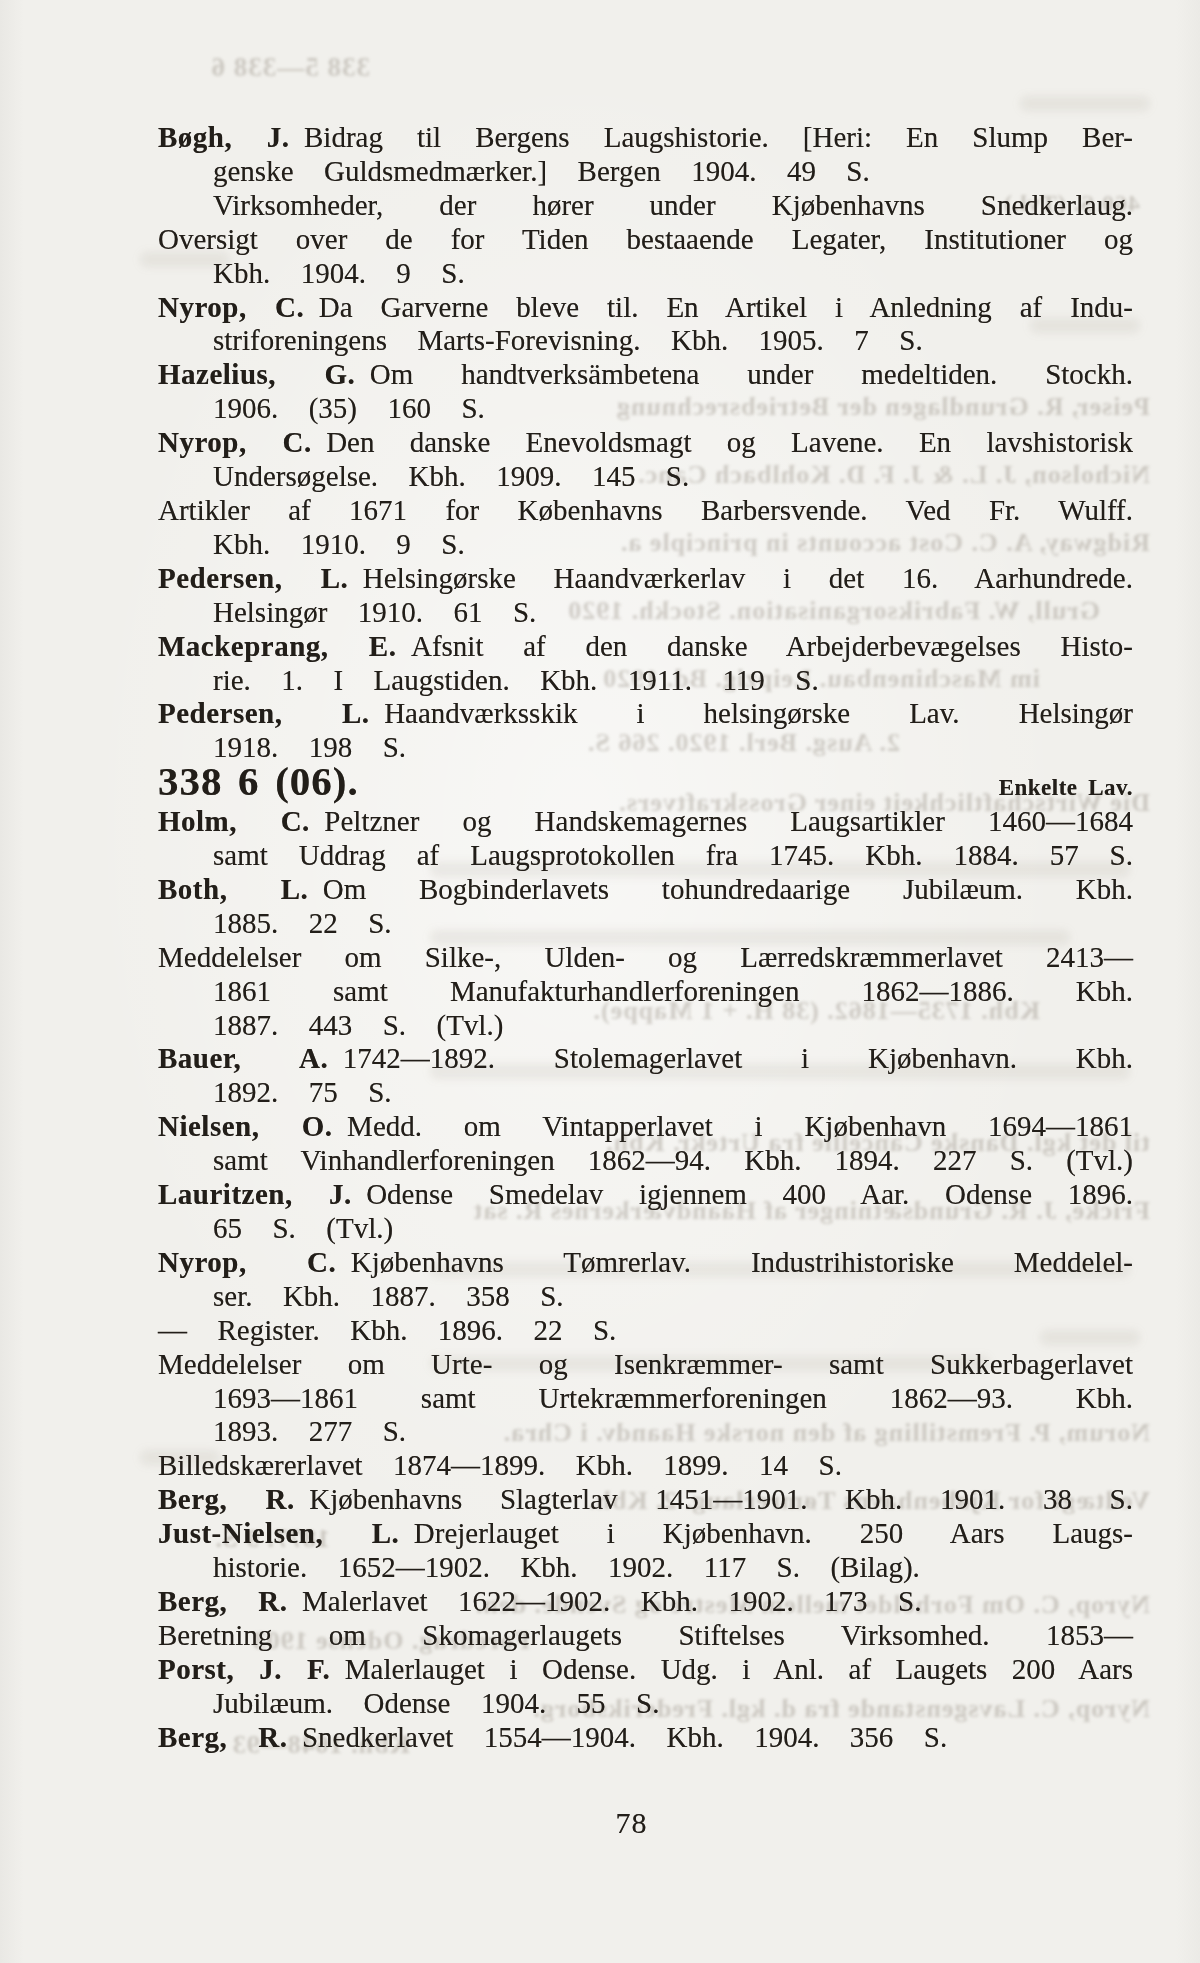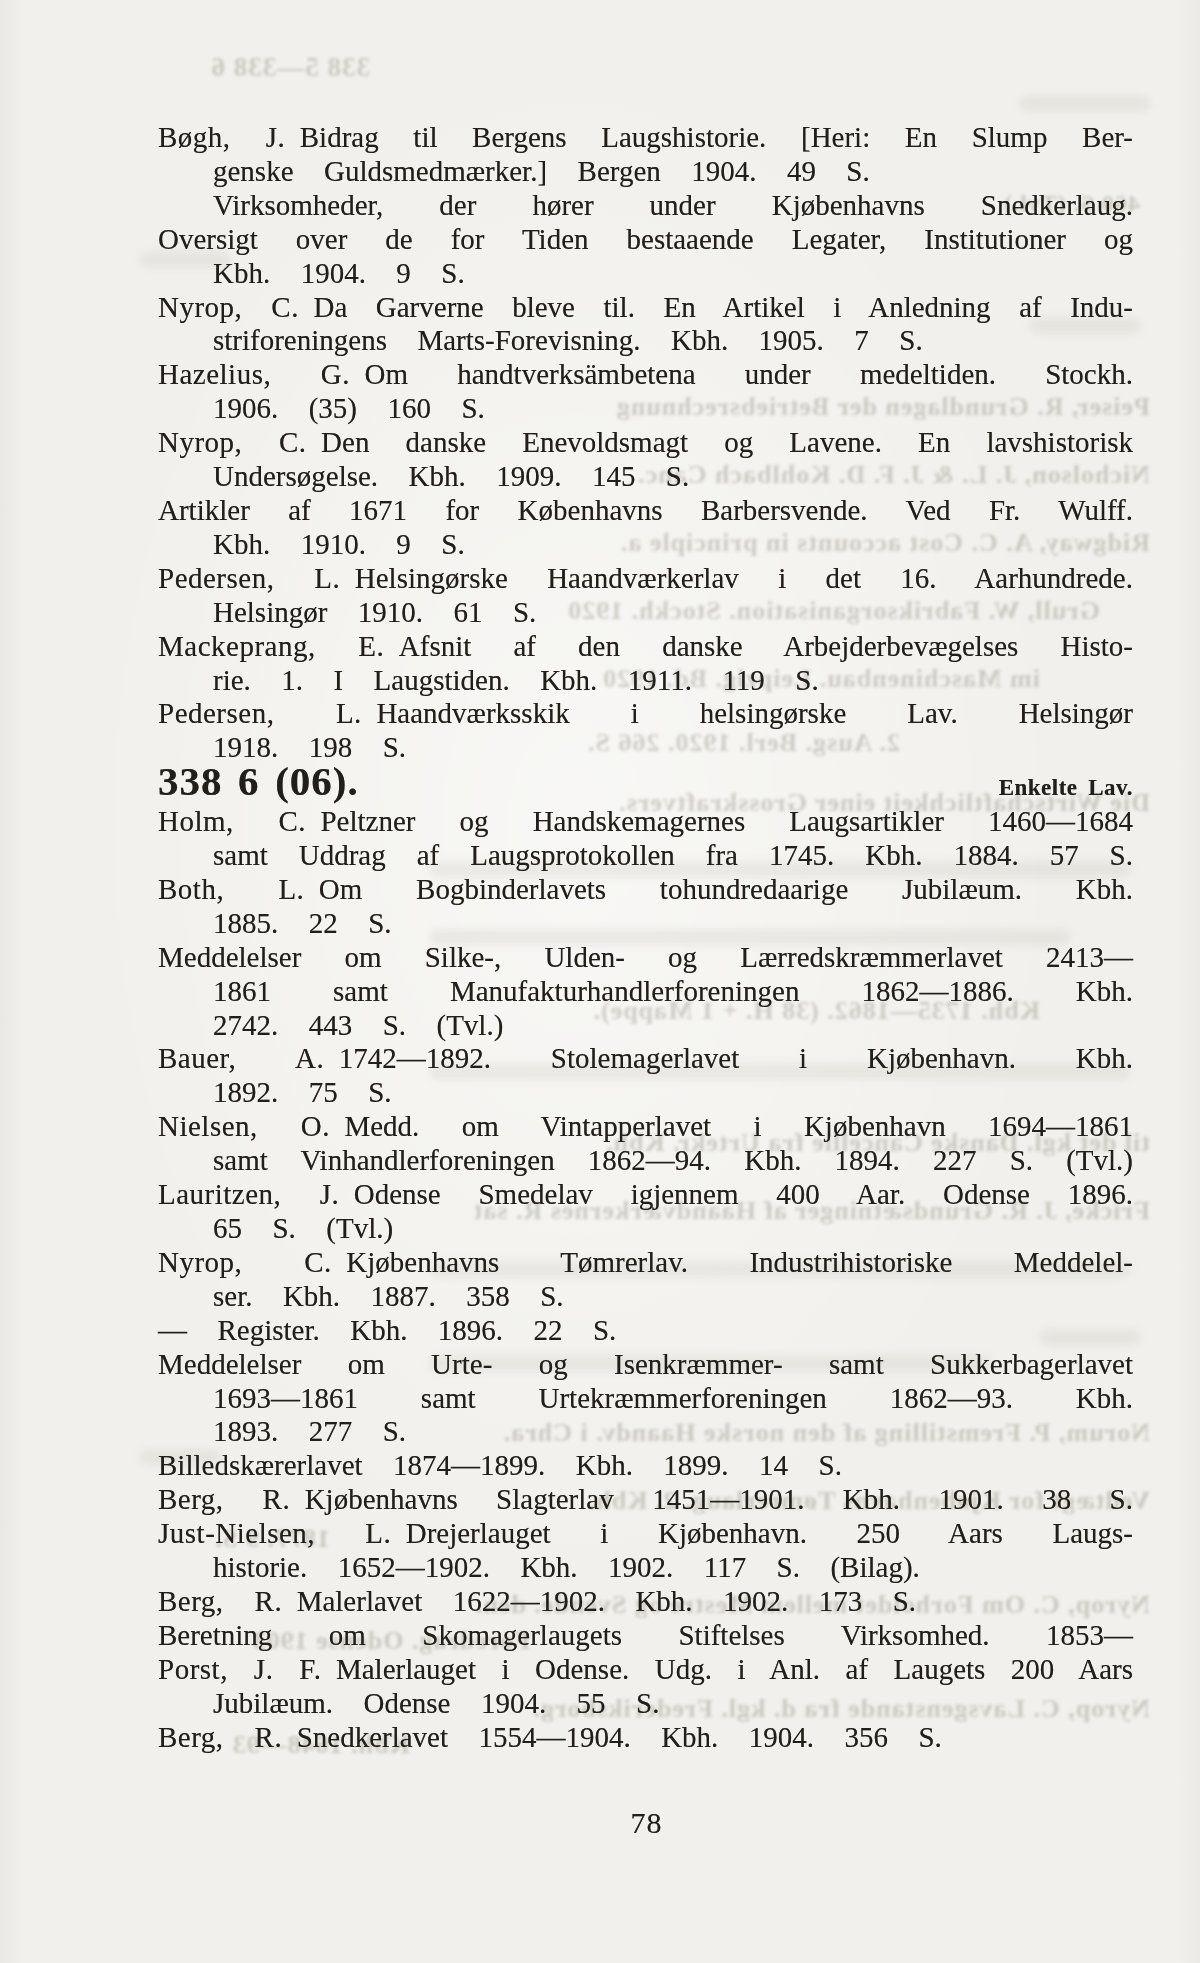--- a/index.html
+++ b/index.html
@@ -49,35 +49,35 @@
     line-height: 33.9px;
     text-shadow: 0 0 0.5px rgba(35,28,20,0.55);
   }
   .line { word-spacing: 0.12em; }
   .line:not(.just):not(.heading) { word-spacing: 0.8em; }
   .line.just {
     text-align: justify;
     text-align-last: justify;
   }
   .line.ind { padding-left: 55px; }
-  .author { font-weight: normal; margin-right: 0.5em; letter-spacing: 0.5px; }
+  .author { font-weight: bold; margin-right: 0.5em; letter-spacing: 0.5px; }
 
   .line.heading {
     display: flex;
     justify-content: space-between;
     align-items: baseline;
     font-weight: bold;
     word-spacing: 0.15em;
   }
   .heading-left  { font-size: 41px; letter-spacing: 1px; }
   .heading-right { font-size: 23px; letter-spacing: 0.5px; }
 
   .pageno {
     position: absolute;
-    left: 159px; top: 1806px; width: 975px;
+    left: 144px; top: 1806px; width: 975px;
     text-align: center;
     font-size: 30px;
     letter-spacing: 1px;
     text-shadow: 0 0 0.5px rgba(35,28,20,0.55);
   }
 </style>
 </head>
 <body>
 
 <div class="page">
@@ -140,21 +140,21 @@
       <div class="line heading">
         <span class="heading-left">338 6 (06).</span>
         <span class="heading-right">Enkelte Lav.</span>
       </div>
       <div class="line just"><span class="author">Holm, C.</span><span>Peltzner og Handskemagernes Laugsartikler 1460—1684</span></div>
       <div class="line ind just"><span>samt Uddrag af Laugsprotokollen fra 1745.  Kbh. 1884.  57 S.</span></div>
       <div class="line just"><span class="author">Both, L.</span><span>Om Bogbinderlavets tohundredaarige Jubilæum.  Kbh.</span></div>
       <div class="line ind"><span>1885.  22 S.</span></div>
       <div class="line just"><span>Meddelelser om Silke-, Ulden- og Lærredskræmmerlavet 2413—</span></div>
       <div class="line ind just"><span>1861 samt Manufakturhandlerforeningen 1862—1886.  Kbh.</span></div>
-      <div class="line ind"><span>2742.  443 S.  (Tvl.)</span></div>
+      <div class="line ind"><span>1887.  443 S.  (Tvl.)</span></div>
       <div class="line just"><span class="author">Bauer, A.</span><span>1742—1892.  Stolemagerlavet i Kjøbenhavn.  Kbh.</span></div>
       <div class="line ind"><span>1892.  75 S.</span></div>
       <div class="line just"><span class="author">Nielsen, O.</span><span>Medd. om Vintapperlavet i Kjøbenhavn 1694—1861</span></div>
       <div class="line ind just"><span>samt Vinhandlerforeningen 1862—94. Kbh. 1894. 227 S. (Tvl.)</span></div>
       <div class="line just"><span class="author">Lauritzen, J.</span><span>Odense Smedelav igjennem 400 Aar.  Odense 1896.</span></div>
       <div class="line ind"><span>65 S.  (Tvl.)</span></div>
       <div class="line just"><span class="author">Nyrop, C.</span><span>Kjøbenhavns Tømrerlav.  Industrihistoriske Meddelel-</span></div>
       <div class="line ind"><span>ser.  Kbh. 1887.  358 S.</span></div>
       <div class="line"><span>— Register.  Kbh. 1896.  22 S.</span></div>
       <div class="line just"><span>Meddelelser om Urte- og Isenkræmmer- samt Sukkerbagerlavet</span></div>

